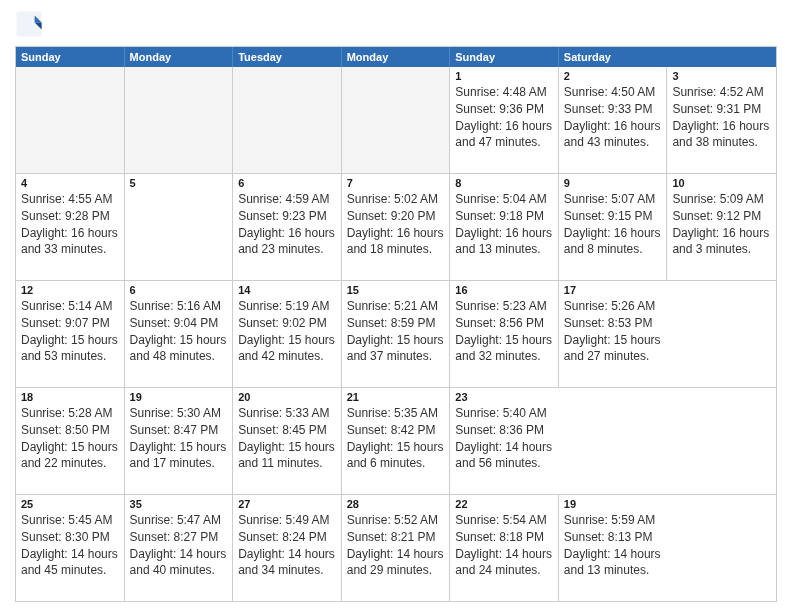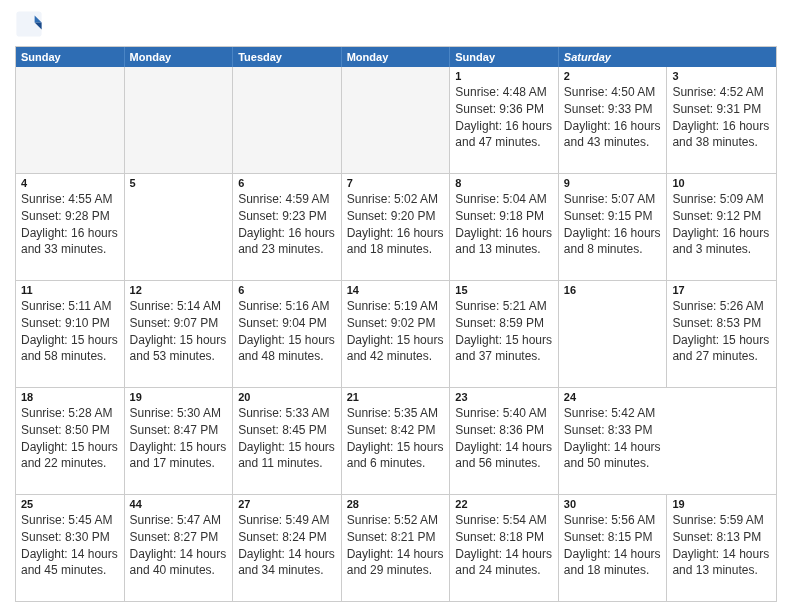--- a/index.html
+++ b/index.html
@@ -66,21 +66,21 @@
       background: #2e6db4;
     }
     .cal-header-cell {
       color: #fff;
       font-size: 11px;
       font-weight: bold;
       padding: 4px 5px;
       text-align: left;
       border-right: 1px solid #4a85c5;
     }
-    .cal-header-cell:last-child { border-right: none; font-style: italic; }
+    .cal-header-cell:last-child { border-right: none; }
     .cal-body {
       flex: 1;
       display: flex;
       flex-direction: column;
     }
     .cal-row {
       display: grid;
       grid-template-columns: repeat(7, 1fr);
       flex: 1;
       border-top: 1px solid #ccc;
@@ -183,41 +183,38 @@
             <div class="day-num">9</div>
             <div class="day-info">Sunrise: 5:07 AM<br>Sunset: 9:15 PM<br>Daylight: 16 hours and 8 minutes.</div>
           </div>
           <div class="cal-cell">
             <div class="day-num">10</div>
             <div class="day-info">Sunrise: 5:09 AM<br>Sunset: 9:12 PM<br>Daylight: 16 hours and 3 minutes.</div>
           </div>
         </div>
         <div class="cal-row">
           <div class="cal-cell">
-            <div class="day-num">11</div>
-            <div class="day-info">Sunrise: 5:11 AM<br>Sunset: 9:10 PM<br>Daylight: 15 hours and 58 minutes.</div>
-          </div>
-          <div class="cal-cell">
             <div class="day-num">12</div>
             <div class="day-info">Sunrise: 5:14 AM<br>Sunset: 9:07 PM<br>Daylight: 15 hours and 53 minutes.</div>
           </div>
           <div class="cal-cell">
             <div class="day-num">6</div>
             <div class="day-info">Sunrise: 5:16 AM<br>Sunset: 9:04 PM<br>Daylight: 15 hours and 48 minutes.</div>
           </div>
           <div class="cal-cell">
             <div class="day-num">14</div>
             <div class="day-info">Sunrise: 5:19 AM<br>Sunset: 9:02 PM<br>Daylight: 15 hours and 42 minutes.</div>
           </div>
           <div class="cal-cell">
             <div class="day-num">15</div>
             <div class="day-info">Sunrise: 5:21 AM<br>Sunset: 8:59 PM<br>Daylight: 15 hours and 37 minutes.</div>
           </div>
           <div class="cal-cell">
             <div class="day-num">16</div>
+            <div class="day-info">Sunrise: 5:23 AM<br>Sunset: 8:56 PM<br>Daylight: 15 hours and 32 minutes.</div>
           </div>
           <div class="cal-cell">
             <div class="day-num">17</div>
             <div class="day-info">Sunrise: 5:26 AM<br>Sunset: 8:53 PM<br>Daylight: 15 hours and 27 minutes.</div>
           </div>
         </div>
         <div class="cal-row">
           <div class="cal-cell">
             <div class="day-num">18</div>
             <div class="day-info">Sunrise: 5:28 AM<br>Sunset: 8:50 PM<br>Daylight: 15 hours and 22 minutes.</div>
@@ -231,49 +228,41 @@
             <div class="day-info">Sunrise: 5:33 AM<br>Sunset: 8:45 PM<br>Daylight: 15 hours and 11 minutes.</div>
           </div>
           <div class="cal-cell">
             <div class="day-num">21</div>
             <div class="day-info">Sunrise: 5:35 AM<br>Sunset: 8:42 PM<br>Daylight: 15 hours and 6 minutes.</div>
           </div>
           <div class="cal-cell">
             <div class="day-num">23</div>
             <div class="day-info">Sunrise: 5:40 AM<br>Sunset: 8:36 PM<br>Daylight: 14 hours and 56 minutes.</div>
           </div>
-          <div class="cal-cell">
-            <div class="day-num">24</div>
-            <div class="day-info">Sunrise: 5:42 AM<br>Sunset: 8:33 PM<br>Daylight: 14 hours and 50 minutes.</div>
-          </div>
         </div>
         <div class="cal-row">
           <div class="cal-cell">
             <div class="day-num">25</div>
             <div class="day-info">Sunrise: 5:45 AM<br>Sunset: 8:30 PM<br>Daylight: 14 hours and 45 minutes.</div>
           </div>
           <div class="cal-cell">
-            <div class="day-num">44</div>
+            <div class="day-num">35</div>
             <div class="day-info">Sunrise: 5:47 AM<br>Sunset: 8:27 PM<br>Daylight: 14 hours and 40 minutes.</div>
           </div>
           <div class="cal-cell">
             <div class="day-num">27</div>
             <div class="day-info">Sunrise: 5:49 AM<br>Sunset: 8:24 PM<br>Daylight: 14 hours and 34 minutes.</div>
           </div>
           <div class="cal-cell">
             <div class="day-num">28</div>
             <div class="day-info">Sunrise: 5:52 AM<br>Sunset: 8:21 PM<br>Daylight: 14 hours and 29 minutes.</div>
           </div>
           <div class="cal-cell">
             <div class="day-num">22</div>
             <div class="day-info">Sunrise: 5:54 AM<br>Sunset: 8:18 PM<br>Daylight: 14 hours and 24 minutes.</div>
-          </div>
-          <div class="cal-cell">
-            <div class="day-num">30</div>
-            <div class="day-info">Sunrise: 5:56 AM<br>Sunset: 8:15 PM<br>Daylight: 14 hours and 18 minutes.</div>
           </div>
           <div class="cal-cell">
             <div class="day-num">19</div>
             <div class="day-info">Sunrise: 5:59 AM<br>Sunset: 8:13 PM<br>Daylight: 14 hours and 13 minutes.</div>
           </div>
         </div>
       </div>
   </div>
 </div>
 

